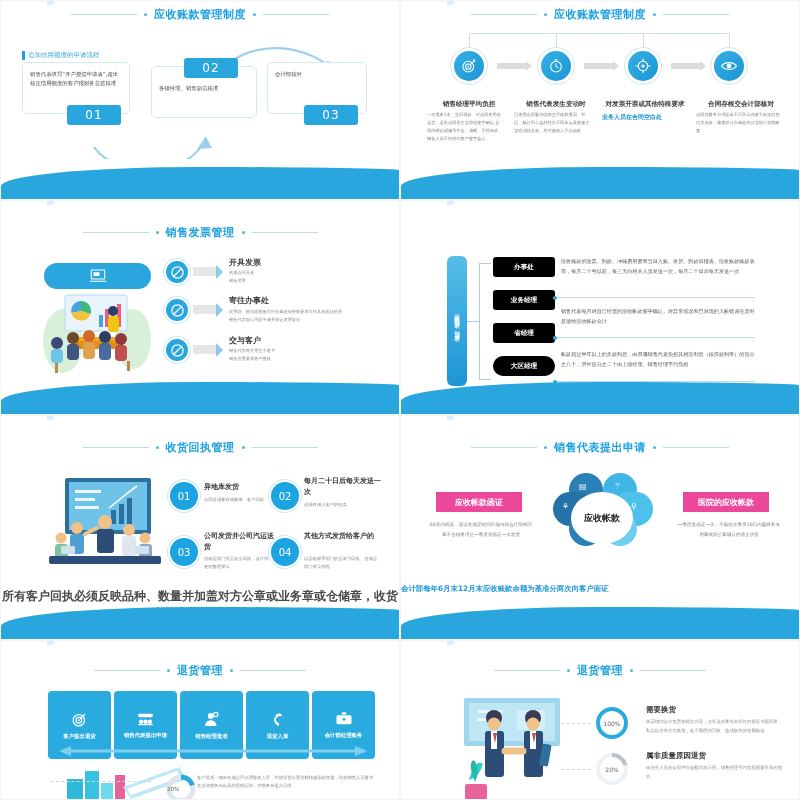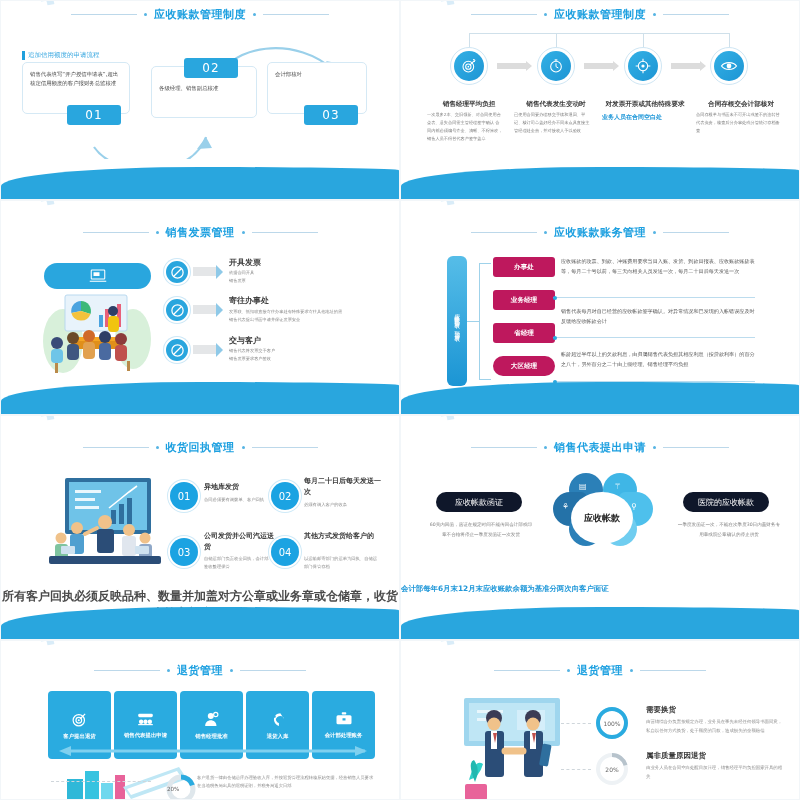--- a/index.html
+++ b/index.html
@@ -114,43 +114,43 @@
   .s3-p { position:absolute; font-size:4.2px; color:#888; line-height:1.9; }
   
   .vtab {
     position:absolute; background:linear-gradient(180deg,#56bde8,#1b95d4);
     border-radius:6px; color:#fff; font-size:5.6px;
     writing-mode:vertical-rl; text-orientation:upright;
     display:flex; align-items:center; justify-content:center;
     letter-spacing:1.2px; line-height:1.4;
   }
   .btag {
-    position:absolute; background:#be185d; border-radius:3px; color:#fff;
+    position:absolute; background:#000000; border-radius:3px; color:#fff;
     font-size:6.6px; font-weight:bold; display:flex; align-items:center; justify-content:center;
     width:62px; height:20px;
   }
   .s4-p { position:absolute; font-size:5.1px; color:#545454; line-height:2.0; }
   .s4-rule { position:absolute; height:1px; background:#bcdcee; }
   .s4-rule:before { content:""; position:absolute; left:0; top:-1.5px; width:4px; height:4px; border-radius:50%; background:#2aa8df; }
   .s4-brace { position:absolute; border-left:1px solid #9fd2ea; }
   .s4-stub { position:absolute; height:1px; background:#9fd2ea; }
   
   .numcirc {
     position:absolute; width:28px; height:28px; border-radius:50%;
     background:#1ba3e2; color:#fff; font-size:10px;
     display:flex; align-items:center; justify-content:center;
     box-shadow:0 0 0 2px #ffffff, 0 0 0 3px #cfeaf8;
   }
   .s5-h { position:absolute; font-size:7px; color:#3c3c3c; font-weight:bold; line-height:1.5; }
   .s5-p { position:absolute; font-size:4.3px; color:#8b8b8b; line-height:1.9; }
   .s5-foot { position:absolute; width:100%; text-align:center; font-size:12px; color:#4a4a4a; font-weight:bold; }
   
   .lozenge {
-    position:absolute; background:#0f172a; color:#fff;
-    font-size:8px; font-weight:normal; border-radius:10px;
+    position:absolute; background:#ec4899; color:#fff;
+    font-size:8px; font-weight:bold; border-radius:0;
     display:flex; align-items:center; justify-content:center;
     height:20px;
   }
   .s6-p { position:absolute; font-size:4.6px; color:#808080; line-height:2.1; text-align:center; }
   .s6-foot { position:absolute; width:100%; text-align:left; font-size:7.4px; color:#1f97d8; font-weight:bold; }
   .petal { position:absolute; width:40px; height:40px; border-radius:50% 50% 50% 8px; }
   .core {
     position:absolute; background:#fff; border-radius:50%;
     display:flex; align-items:center; justify-content:center;
     font-size:9px; font-weight:bold; color:#222;
@@ -369,27 +369,20 @@
     <div class="s3-h" style="left:228px;top:134px;">交与客户</div>
     <div class="s3-p" style="left:228px;top:146px;width:150px;white-space:pre-line;">销售代表将发票交予客户
 销售发票要求客户签收</div>
 
     <div class="wave"></div>
   </div>
 
   <div class="slide">
     <div class="arc"></div>
     <div class="arc2"></div>
-    <div class="title-row" style="top:24px;">
-      <div class="t-line"></div>
-      <div class="t-dot"></div>
-      <div class="t-text">应收账款账务管理</div>
-      <div class="t-dot"></div>
-      <div class="t-line"></div>
-    </div>
 
     <div class="vtab" style="left:46px;top:55px;width:20px;height:130px;">应收帐款帐龄分析表、预警分析表</div>
 
     <div class="s4-brace" style="left:78px;top:62px;height:116px;"></div>
     <div class="s4-stub" style="left:66px;top:120px;width:12px;"></div>
     <div class="s4-stub" style="left:78px;top:62px;width:12px;"></div>
     <div class="s4-stub" style="left:78px;top:178px;width:12px;"></div>
 
     <div class="btag" style="left:92px;top:56px;">办事处</div>
     <div class="btag" style="left:92px;top:89px;">业务经理</div>

